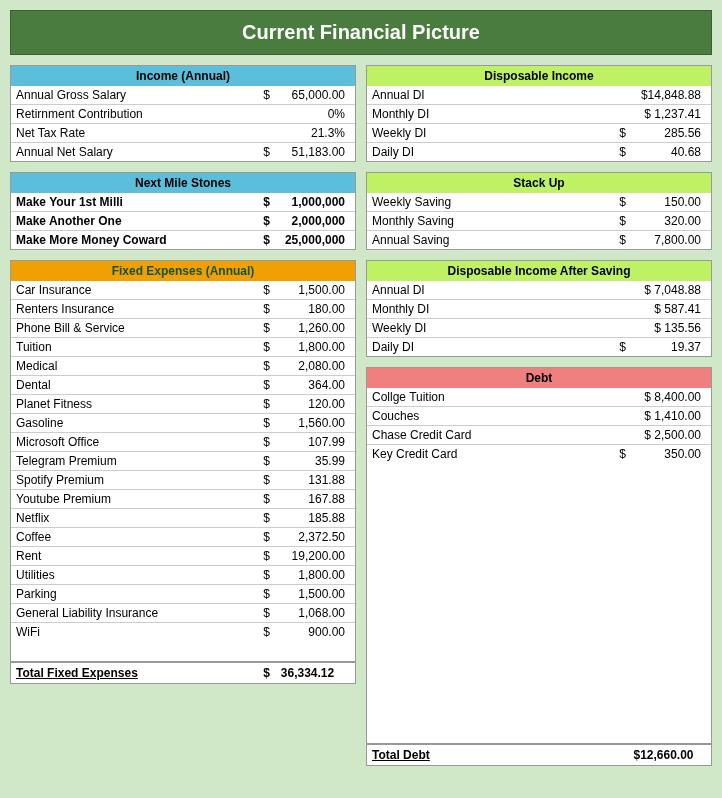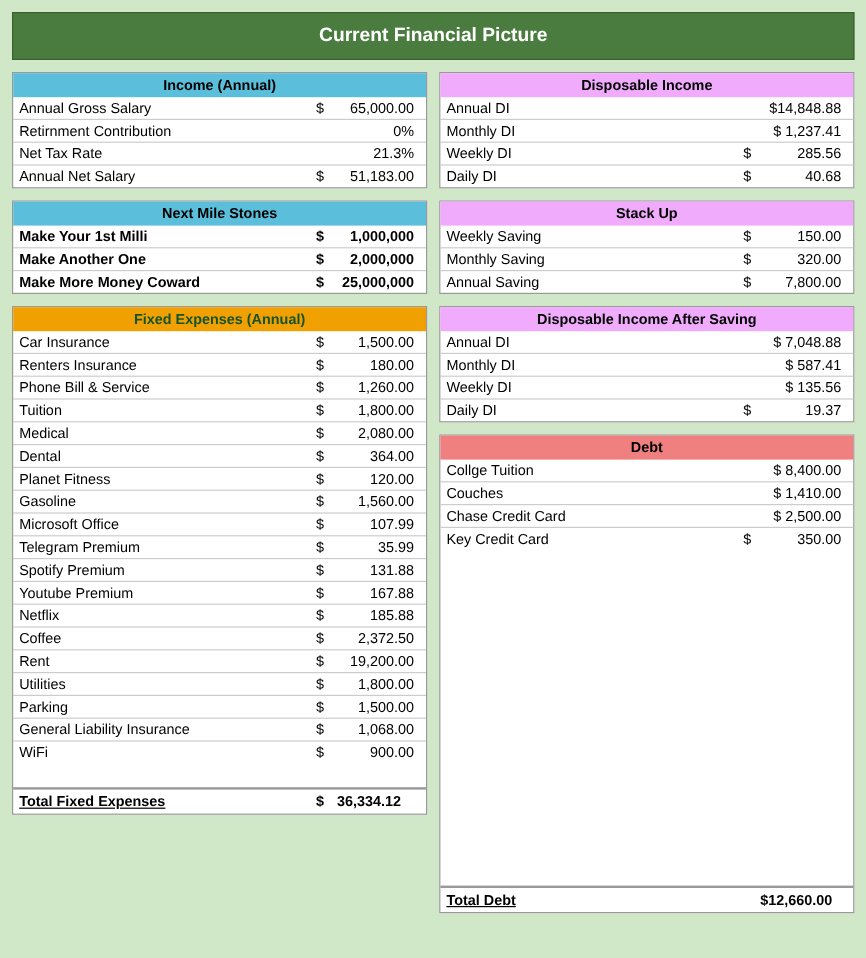--- a/index.html
+++ b/index.html
@@ -7,21 +7,21 @@
       font-family: Arial, sans-serif;
       font-size: 12px;
       background: #d0e8c8;
       width: 722px;
       min-height: 798px;
       padding: 10px;
     }
     .main-title {
       background: #4a7c3f;
       color: white;
-      font-size: 16px;
+      font-size: 20px;
       font-weight: bold;
       text-align: center;
       padding: 10px;
       margin-bottom: 10px;
       border: 1px solid #3a6030;
     }
     .content-area {
       display: flex;
       gap: 10px;
     }
@@ -41,21 +41,21 @@
       background: white;
       border: 1px solid #999;
     }
     .section-header {
       text-align: center;
       font-weight: bold;
       padding: 3px 15px;
       font-size: 12px;
     }
     .header-blue { background: #5bbfdb; color: black; }
-    .header-green { background: #f0abfc; color: black; }
+    .header-green { background: #bef264; color: black; }
     .header-orange { background: #f0a000; color: #14532d; }
     .header-pink { background: #f08080; color: black; }
     .data-row {
       display: flex;
       border-top: 1px solid #ccc;
       padding: 2px 5px;
       align-items: center;
     }
     .data-row:first-child { border-top: none; }
     .row-label {

